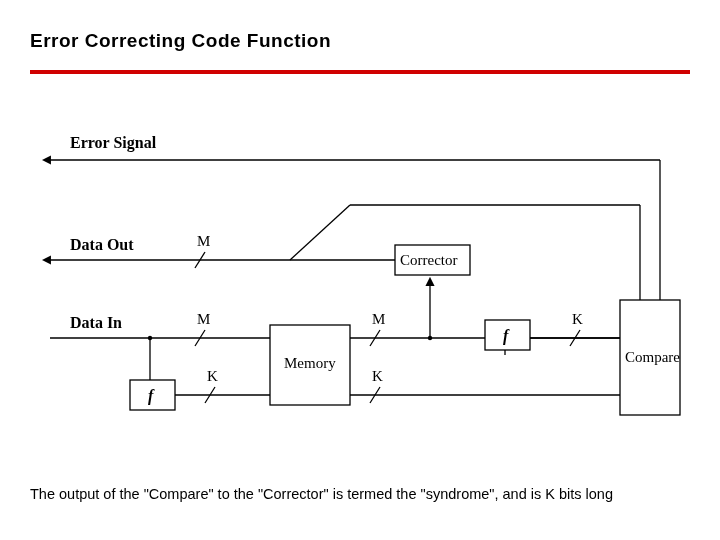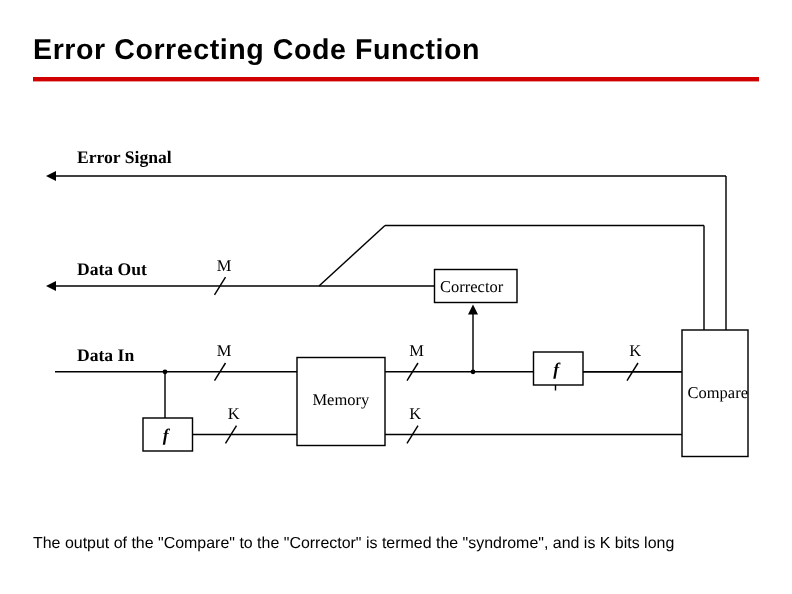--- a/index.html
+++ b/index.html
@@ -9,21 +9,21 @@
     font-family: Arial, Helvetica, sans-serif;
     width: 720px;
     height: 540px;
     position: relative;
     overflow: hidden;
   }
   .title {
     position: absolute;
     left: 30px;
     top: 30px;
-    font-size: 26px;
+    font-size: 19px;
     font-weight: 900;
     font-family: "Arial Black", Arial, sans-serif;
     color: #000;
     letter-spacing: 0.5px;
   }
   .redline {
     position: absolute;
     left: 30px;
     top: 70px;
     width: 660px;

